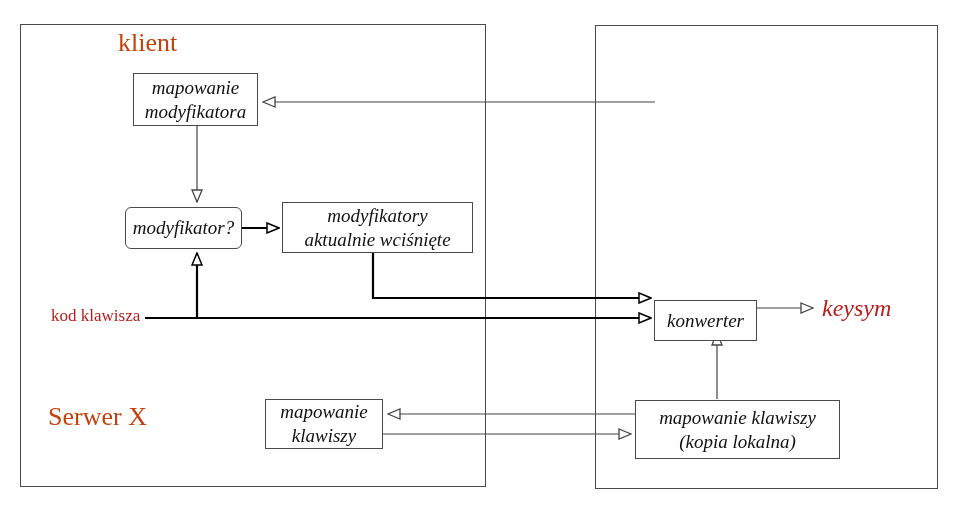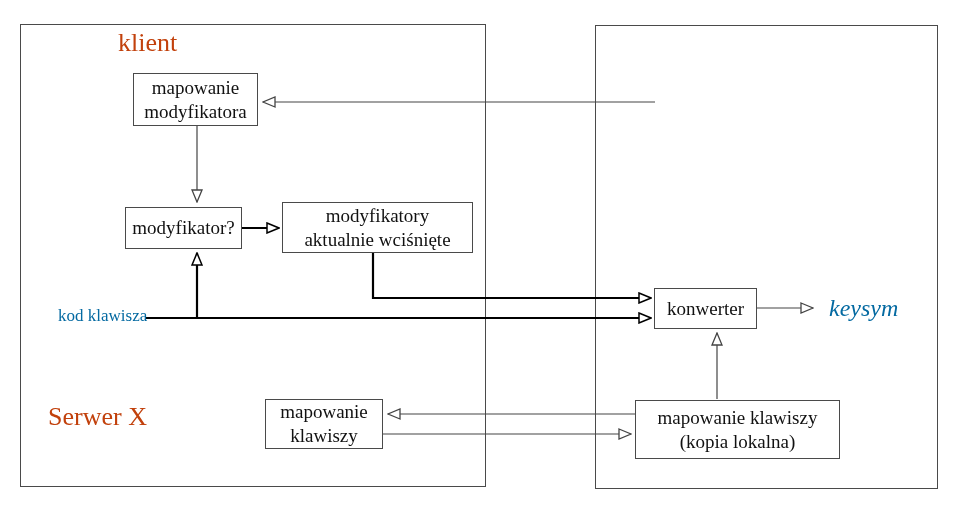--- a/index.html
+++ b/index.html
@@ -45,33 +45,33 @@
     background: #ffffff;
     box-sizing: border-box;
     display: flex;
     align-items: center;
     justify-content: center;
     text-align: center;
     font-size: 19px;
     line-height: 24px;
     white-space: pre-line;
     color: #111111;
+    font-style: italic;
   }
   .node-modifier-mapping   { left: 133px; top: 73px;  width: 125px; height: 53px; }
-  .node-modifier-check     { left: 125px; top: 207px; width: 117px; height: 42px; }
+  .node-modifier-check     { left: 125px; top: 207px; width: 117px; height: 42px; border-radius: 6px; }
   .node-modifiers-pressed  { left: 282px; top: 202px; width: 191px; height: 51px; }
-  .node-converter          { left: 654px; top: 288px; width: 103px; height: 41px; }
+  .node-converter          { left: 654px; top: 300px; width: 103px; height: 41px; }
   .node-key-mapping        { left: 265px; top: 399px; width: 118px; height: 50px; }
   .node-key-mapping-local  { left: 635px; top: 400px; width: 205px; height: 59px; }
   .free-label {
     position: absolute;
     z-index: 10;
-    color: #0369a1;
+    color: #b91c1c;
     white-space: nowrap;
-    margin-left: 7px;
   }
   .label-key-code { left: 51px;  top: 306px; font-size: 17px; }
   .label-keysym   { left: 822px; top: 295px; font-size: 24px; font-style: italic; }
 </style>
 </head>
 <body>
 
 <div class="canvas">
 
   <div class="region region-serwer"></div>

